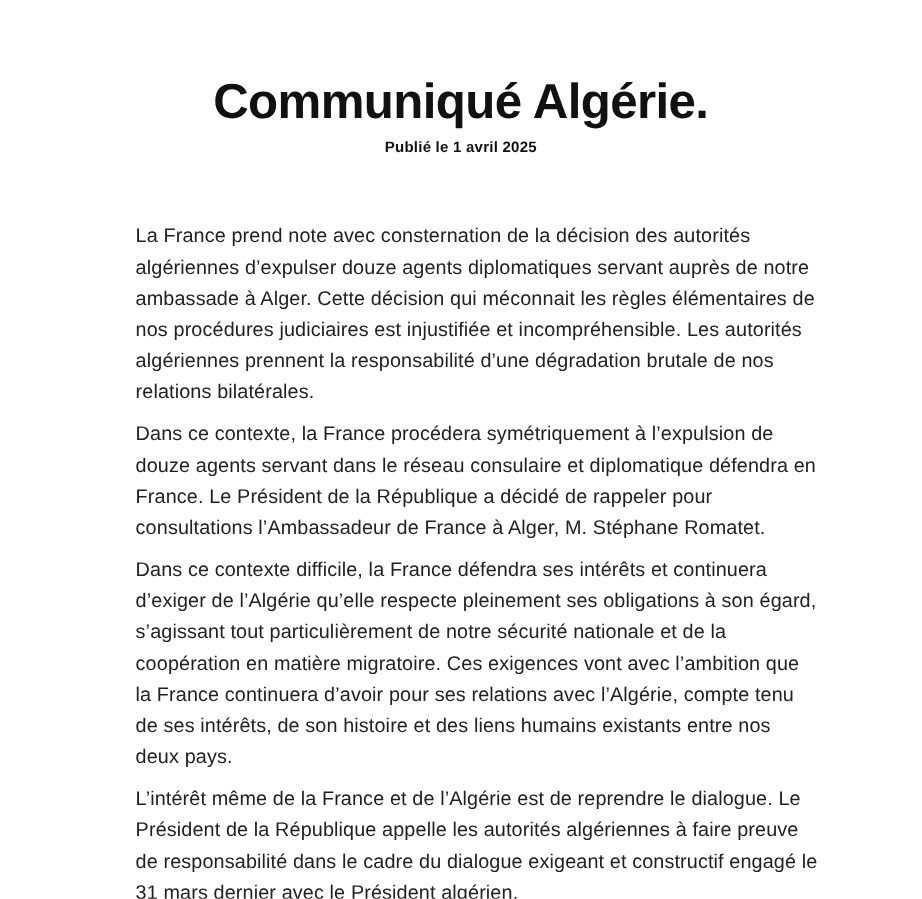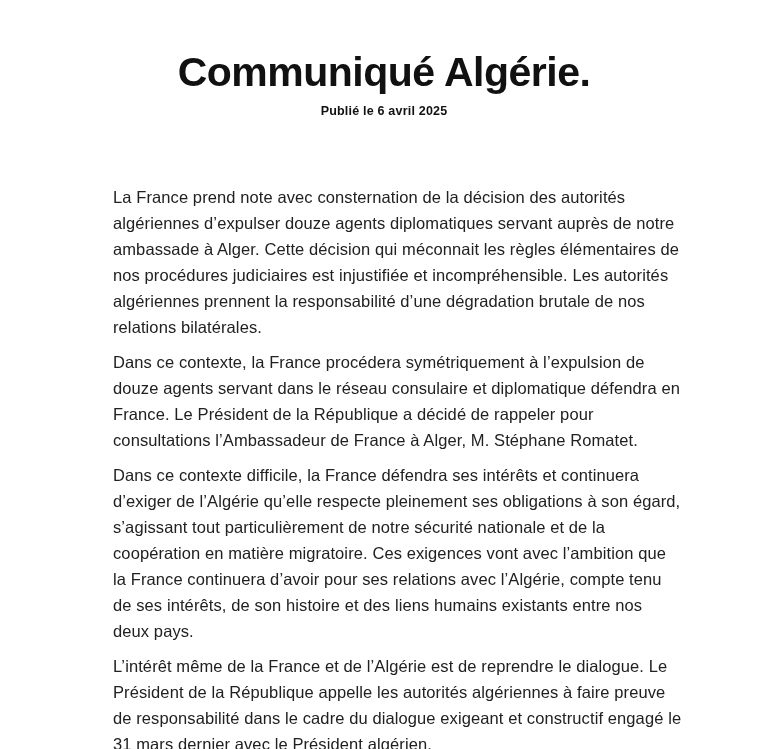--- a/index.html
+++ b/index.html
@@ -15,20 +15,21 @@
     overflow: hidden;
     font-family: "Liberation Sans", "DejaVu Sans", sans-serif;
     color: #1a1a1a;
     -webkit-font-smoothing: antialiased;
   }
 
   .page {
     width: 768px;
     height: 572px;
     background: #ffffff;
+    margin-top: 12px;
   }
 
   .doc-header {
     padding-top: 50px;
     text-align: center;
   }
 
   .doc-title {
     font-size: 41px;
     line-height: 1.1;
@@ -65,21 +66,21 @@
     margin-bottom: 0;
   }
 </style>
 </head>
 <body>
 
 <div class="page">
 
   <header class="doc-header">
     <h1 class="doc-title">Communiqué Algérie.</h1>
-    <div class="doc-date">Publié le 6 avril 2025</div>
+    <div class="doc-date">Publié le 1 avril 2025</div>
   </header>
 
   <main class="doc-body">
     <p>La France prend note avec consternation de la décision des autorités algériennes d’expulser douze agents diplomatiques servant auprès de notre ambassade à Alger. Cette décision qui méconnait les règles élémentaires de nos procédures judiciaires est injustifiée et incompréhensible. Les autorités algériennes prennent la responsabilité d’une dégradation brutale de nos relations bilatérales.</p>
     <p>Dans ce contexte, la France procédera symétriquement à l’expulsion de douze agents servant dans le réseau consulaire et diplomatique défendra en France. Le Président de la République a décidé de rappeler pour consultations l’Ambassadeur de France à Alger, M. Stéphane Romatet.</p>
     <p>Dans ce contexte difficile, la France défendra ses intérêts et continuera d’exiger de l’Algérie qu’elle respecte pleinement ses obligations à son égard, s’agissant tout particulièrement de notre sécurité nationale et de la coopération en matière migratoire. Ces exigences vont avec l’ambition que la France continuera d’avoir pour ses relations avec l’Algérie, compte tenu de ses intérêts, de son histoire et des liens humains existants entre nos deux pays.</p>
     <p>L’intérêt même de la France et de l’Algérie est de reprendre le dialogue. Le Président de la République appelle les autorités algériennes à faire preuve de responsabilité dans le cadre du dialogue exigeant et constructif engagé le 31 mars dernier avec le Président algérien.</p>
   </main>
 
 </div>

